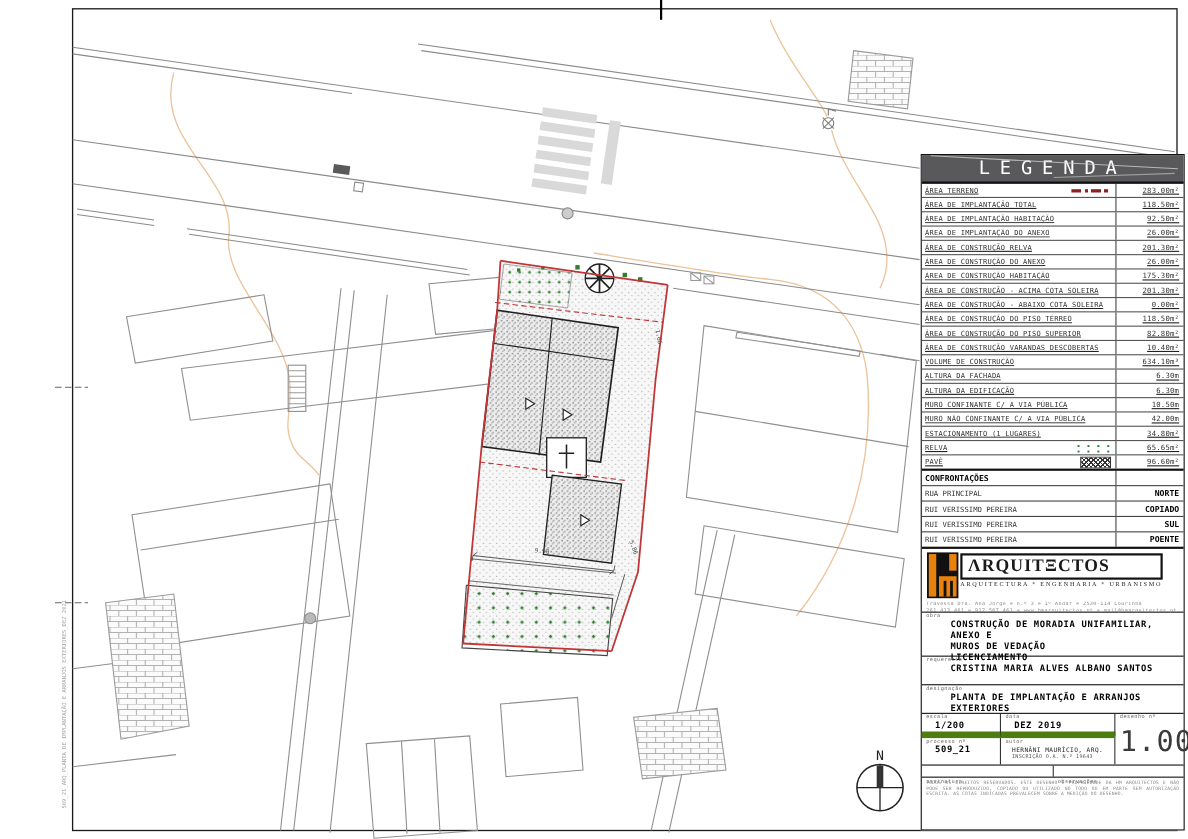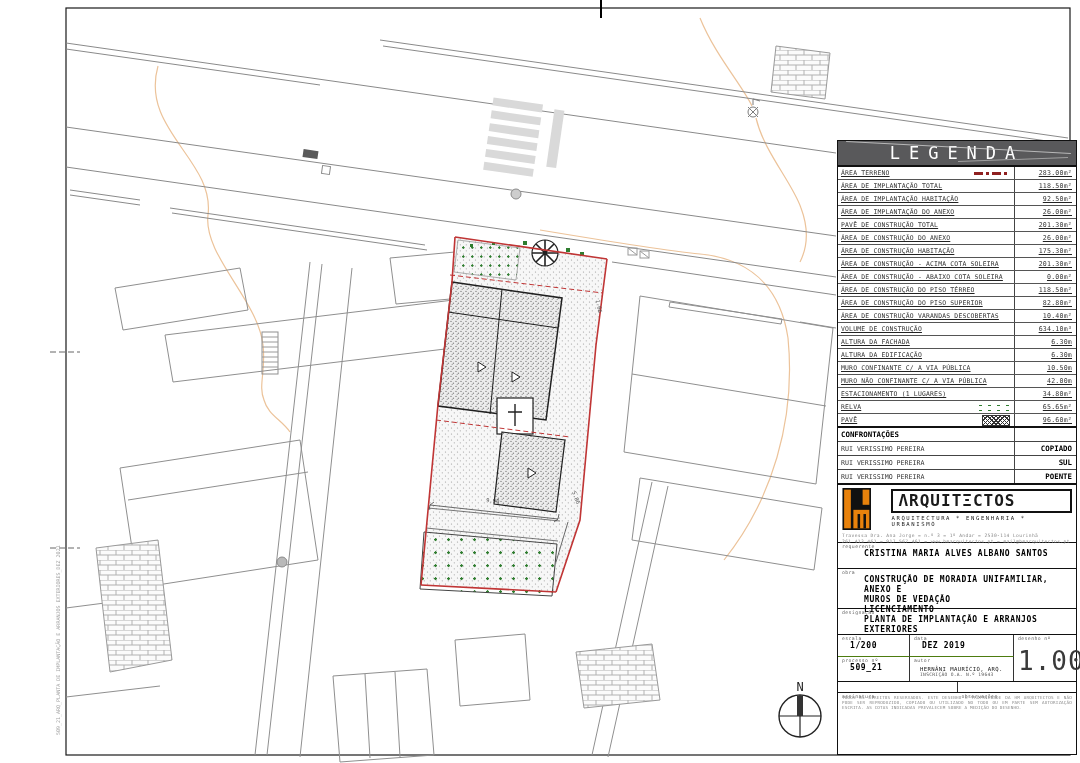--- a/index.html
+++ b/index.html
@@ -42,41 +42,41 @@
   .crow{height:13px;display:flex;align-items:center;border-bottom:1px solid #444;font-size:6.6px;}
   .crow:last-child{border-bottom:none;}
   .crow .llabel{font-size:6.6px;}
   .crow.chead .llabel{font-weight:bold;font-size:7.4px;color:#000;}
   .cval{width:62px;flex:none;border-left:1px solid #444;height:100%;display:flex;
         align-items:center;justify-content:flex-end;padding-right:4px;box-sizing:border-box;
         font-weight:bold;font-size:7.4px;color:#000;}
 
   
   #logo-block{height:58px;border-bottom:1.5px solid #111;padding:3px 4px 0 4px;}
-  #logo-row{display:flex;align-items:flex-start;gap:20px;}
+  #logo-row{display:flex;align-items:flex-start;gap:1px;font-family:Liberation Serif, serif;}
   #logo-textcol{padding-top:1px;}
   #logo-box{border:2px solid #111;padding:0 5px;font-size:16px;font-weight:bold;
             letter-spacing:1px;color:#1a1a1a;line-height:20px;}
   #logo-tagline{font-size:5.6px;letter-spacing:1.6px;color:#222;margin-top:2px;}
   #firm-address{margin-top:3px;font-size:4.6px;line-height:5.6px;color:#888;
                 letter-spacing:.4px;white-space:nowrap;overflow:hidden;}
 
   .tb{border-bottom:1.5px solid #111;padding:1px 4px 0 4px;}
   .tlabel{font-size:4.8px;color:#666;letter-spacing:.4px;}
   .tvalue{font-size:8px;font-weight:bold;color:#000;letter-spacing:.6px;
           padding-left:22px;line-height:10px;}
   #blk-requerente{height:26px;}
   #blk-obra{height:40px;}
   #blk-local{height:28px;}
   #blk-designacao{height:26px;}
   #blk-projecto{height:24px;}
 
   #grid-meta{display:grid;grid-template-columns:72px 104px 1fr;grid-template-rows:22px 24px;
              border-bottom:1.5px solid #111;}
-  .gcell{box-sizing:border-box;padding:1px 4px 0 4px;border-right:1px solid #333;border-bottom:1px solid #4d7c0f;}
+  .gcell{box-sizing:border-box;padding:1px 4px 0 4px;border-right:1px solid #333;border-bottom:6px solid #4d7c0f;}
   .gcell:nth-child(3){border-right:none;}
   .gcell .tvalue{padding-left:8px;}
   #cell-desenho{grid-row:1/3;grid-column:3;border-bottom:none;display:flex;flex-direction:column;}
   #desenho-big{flex:1;display:flex;align-items:center;justify-content:center;
                font-size:26px;color:#3a3a3a;letter-spacing:1px;font-weight:400;}
   #cell-processo,#cell-autor{border-bottom:none;}
   .autor-line1{font-size:5.6px;color:#222;letter-spacing:.4px;padding-left:6px;margin-top:3px;}
   .autor-line2{font-size:4.6px;color:#555;letter-spacing:.3px;padding-left:6px;}
 
   #sign-row{height:11px;display:flex;border-bottom:1.5px solid #111;}
@@ -295,21 +295,21 @@
         </div>
         <div class="lrow">
           <span class="llabel">ÁREA DE IMPLANTAÇÃO HABITAÇÃO</span>
           <span class="lval">92.50m²</span>
         </div>
         <div class="lrow">
           <span class="llabel">ÁREA DE IMPLANTAÇÃO DO ANEXO</span>
           <span class="lval">26.00m²</span>
         </div>
         <div class="lrow">
-          <span class="llabel">PAVÊ DE CONSTRUÇÃO TOTAL</span>
+          <span class="llabel">ÁREA DE CONSTRUÇÃO RELVA</span>
           <span class="lval">201.30m²</span>
         </div>
         <div class="lrow">
           <span class="llabel">ÁREA DE CONSTRUÇÃO DO ANEXO</span>
           <span class="lval">26.00m²</span>
         </div>
         <div class="lrow">
           <span class="llabel">ÁREA DE CONSTRUÇÃO HABITAÇÃO</span>
           <span class="lval">175.30m²</span>
         </div>
@@ -364,20 +364,24 @@
         <div class="lrow">
           <span class="llabel">PAVÊ<span class="lsym sym-pave"></span></span>
           <span class="lval">96.60m²</span>
         </div>
       </div>
 
     <div id="conf-table" class="sec">
         <div class="crow chead">
           <span class="llabel">CONFRONTAÇÕES</span>
           <span class="cval"></span>
+        </div>
+        <div class="crow">
+          <span class="llabel">RUA PRINCIPAL</span>
+          <span class="cval">NORTE</span>
         </div>
         <div class="crow">
           <span class="llabel">RUI VERISSIMO PEREIRA</span>
           <span class="cval">COPIADO</span>
         </div>
         <div class="crow">
           <span class="llabel">RUI VERISSIMO PEREIRA</span>
           <span class="cval">SUL</span>
         </div>
         <div class="crow">
@@ -400,32 +404,32 @@
           <div id="logo-box">ΛRQUITΞCTOS</div>
           <div id="logo-tagline">ARQUITECTURA * ENGENHARIA * URBANISMO</div>
         </div>
       </div>
       <div id="firm-address">
         <div>Travessa Dra. Ana Jorge = n.º 3 = 1º Andar = 2530-114 Lourinhã</div>
         <div>261 413 461 = 917 567 461 = www.hmarquitectos.pt = mail@hmarquitectos.pt</div>
       </div>
     </div>
 
-    <div id="blk-requerente" class="sec tb">
-      <div class="tlabel">requerente</div>
-      <div class="tvalue">CRISTINA MARIA ALVES ALBANO SANTOS</div>
-    </div>
-
     <div id="blk-obra" class="sec tb">
       <div class="tlabel">obra</div>
       <div class="tvalue">CONSTRUÇÃO DE MORADIA UNIFAMILIAR, ANEXO E</div>
       <div class="tvalue">MUROS DE VEDAÇÃO</div>
       <div class="tvalue">LICENCIAMENTO</div>
     </div>
 
+    <div id="blk-requerente" class="sec tb">
+      <div class="tlabel">requerente</div>
+      <div class="tvalue">CRISTINA MARIA ALVES ALBANO SANTOS</div>
+    </div>
+
 
     <div id="blk-designacao" class="sec tb">
       <div class="tlabel">designação</div>
       <div class="tvalue">PLANTA DE IMPLANTAÇÃO E ARRANJOS EXTERIORES</div>
     </div>
 
 
     <div id="grid-meta" class="sec">
       <div class="gcell">
         <div class="tlabel">escala</div>

